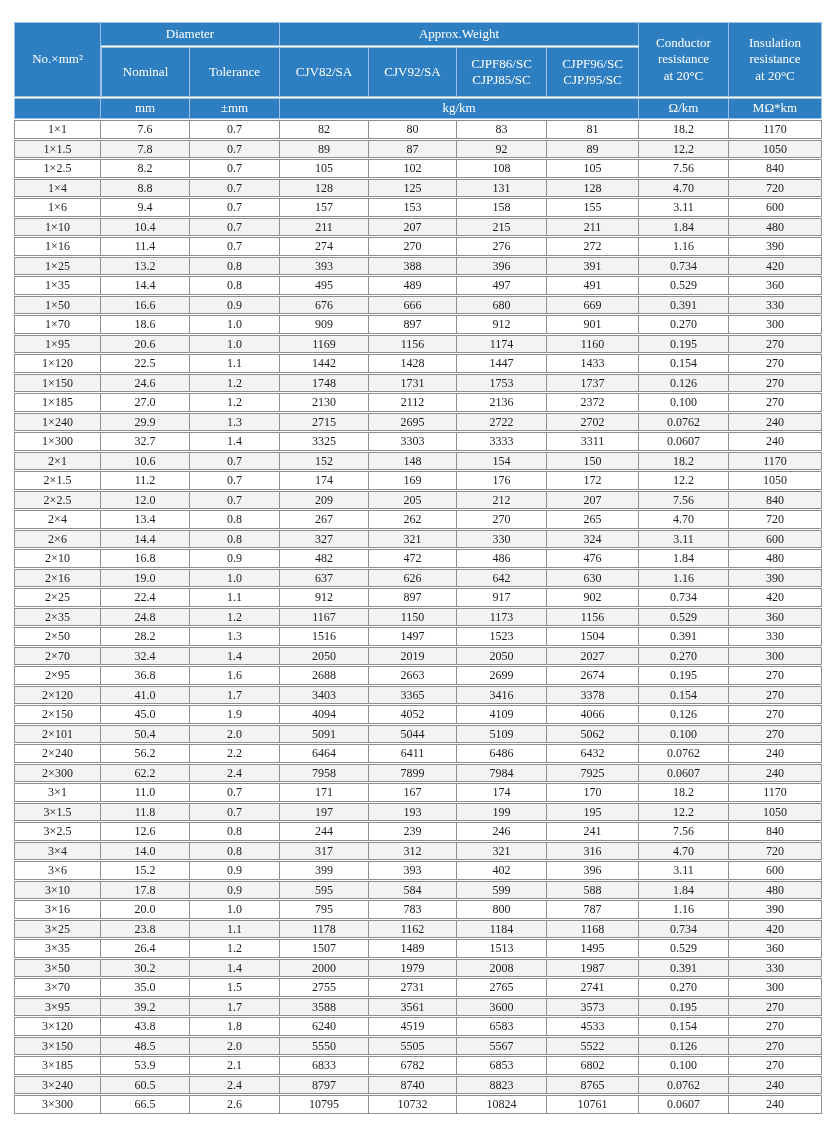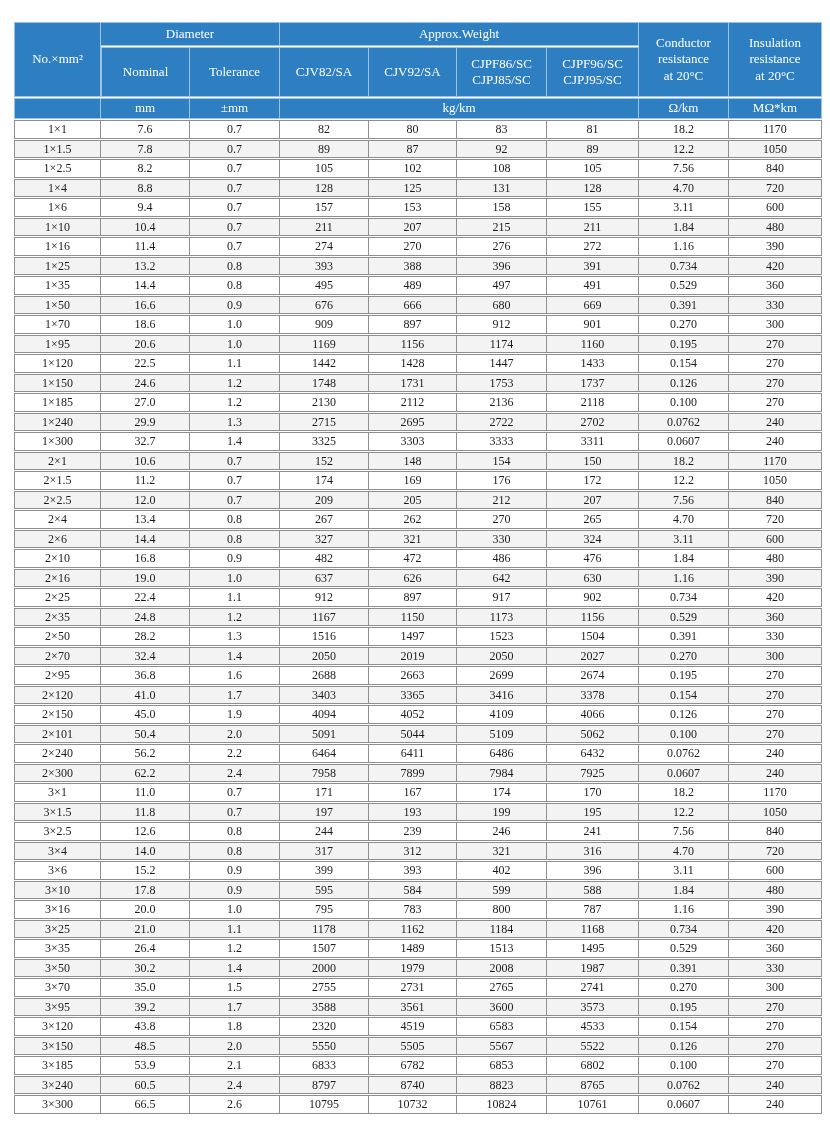--- a/index.html
+++ b/index.html
@@ -264,21 +264,21 @@
           <td>0.126</td>
           <td>270</td>
         </tr>
         <tr>
           <td>1×185</td>
           <td>27.0</td>
           <td>1.2</td>
           <td>2130</td>
           <td>2112</td>
           <td>2136</td>
-          <td>2118</td>
+          <td>2372</td>
           <td>0.100</td>
           <td>270</td>
         </tr>
         <tr class="alt">
           <td>1×240</td>
           <td>29.9</td>
           <td>1.3</td>
           <td>2715</td>
           <td>2695</td>
           <td>2722</td>
@@ -556,21 +556,21 @@
           <td>1.0</td>
           <td>795</td>
           <td>783</td>
           <td>800</td>
           <td>787</td>
           <td>1.16</td>
           <td>390</td>
         </tr>
         <tr class="alt">
           <td>3×25</td>
-          <td>21.0</td>
+          <td>23.8</td>
           <td>1.1</td>
           <td>1178</td>
           <td>1162</td>
           <td>1184</td>
           <td>1168</td>
           <td>0.734</td>
           <td>420</td>
         </tr>
         <tr>
           <td>3×35</td>
@@ -613,21 +613,21 @@
           <td>3561</td>
           <td>3600</td>
           <td>3573</td>
           <td>0.195</td>
           <td>270</td>
         </tr>
         <tr>
           <td>3×120</td>
           <td>43.8</td>
           <td>1.8</td>
-          <td>2320</td>
+          <td>6240</td>
           <td>4519</td>
           <td>6583</td>
           <td>4533</td>
           <td>0.154</td>
           <td>270</td>
         </tr>
         <tr class="alt">
           <td>3×150</td>
           <td>48.5</td>
           <td>2.0</td>

